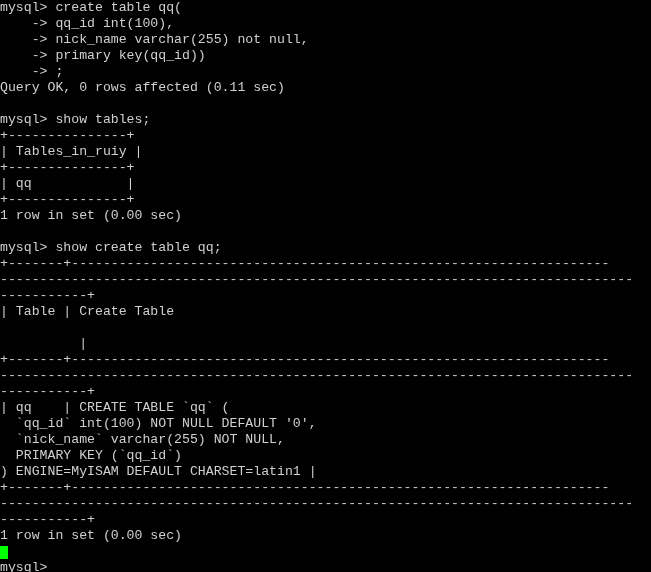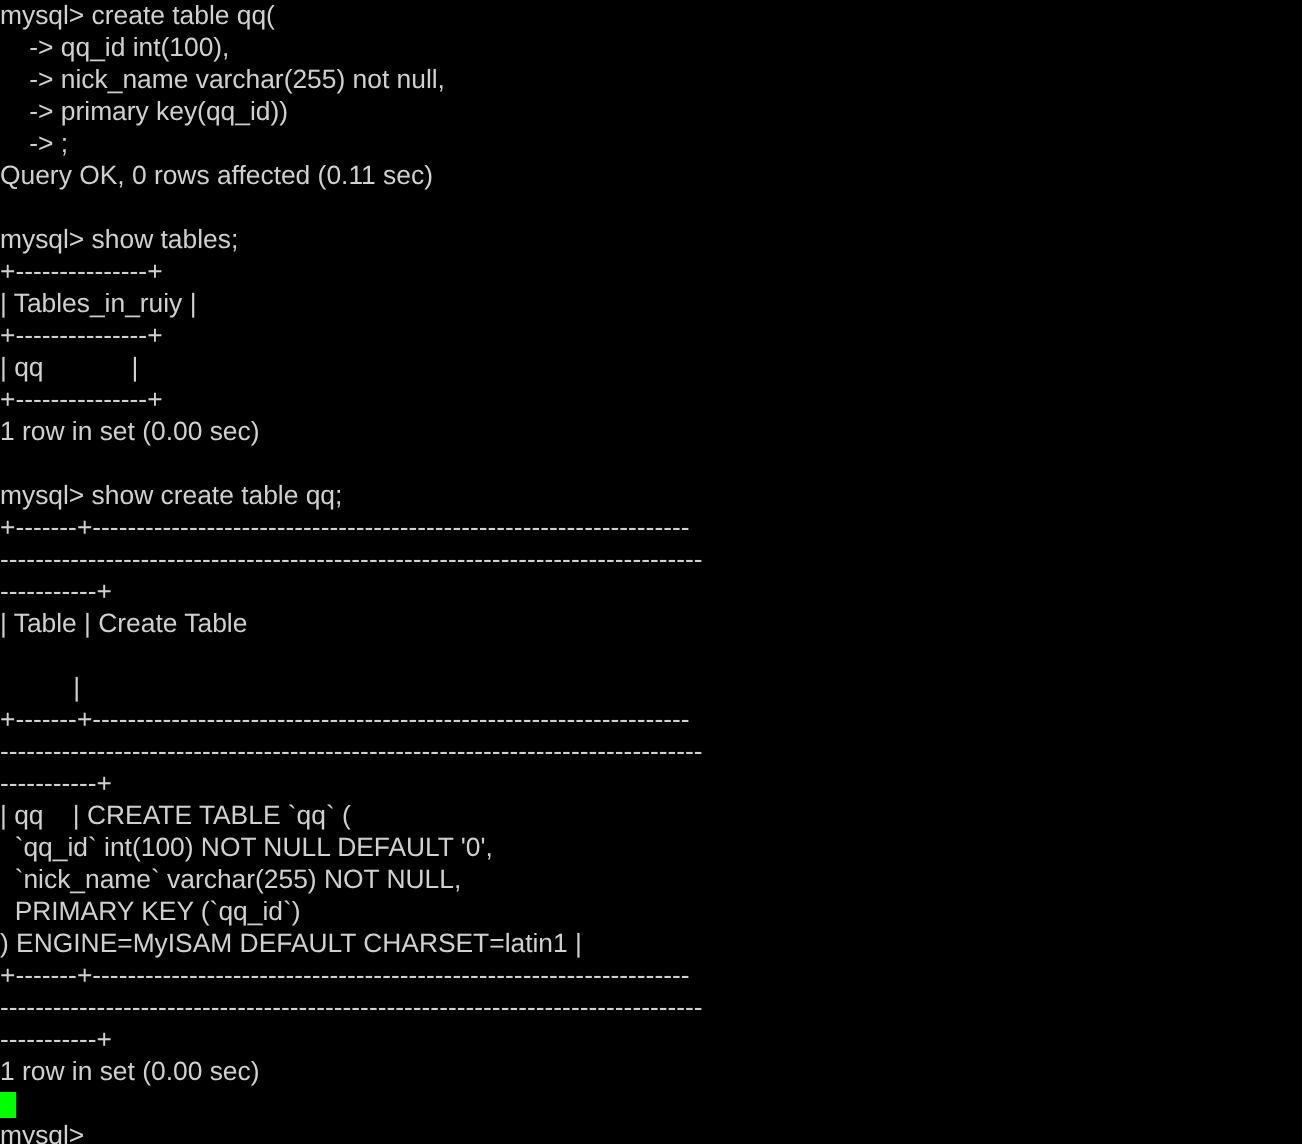--- a/index.html
+++ b/index.html
@@ -10,21 +10,21 @@
   body {
     width: 651px;
     height: 572px;
     overflow: hidden;
   }
   #terminal {
     width: 651px;
     height: 572px;
     background: #000000;
     color: #d0d0d0;
-    font-family: Liberation Sans, sans-serif;
+    font-family: Liberation Mono, monospace;
     font-size: 13.2px;
     line-height: 16px;
     letter-spacing: 0;
     padding: 0;
     box-sizing: border-box;
     white-space: pre;
     overflow: hidden;
   }
   .line {
     height: 16px;

